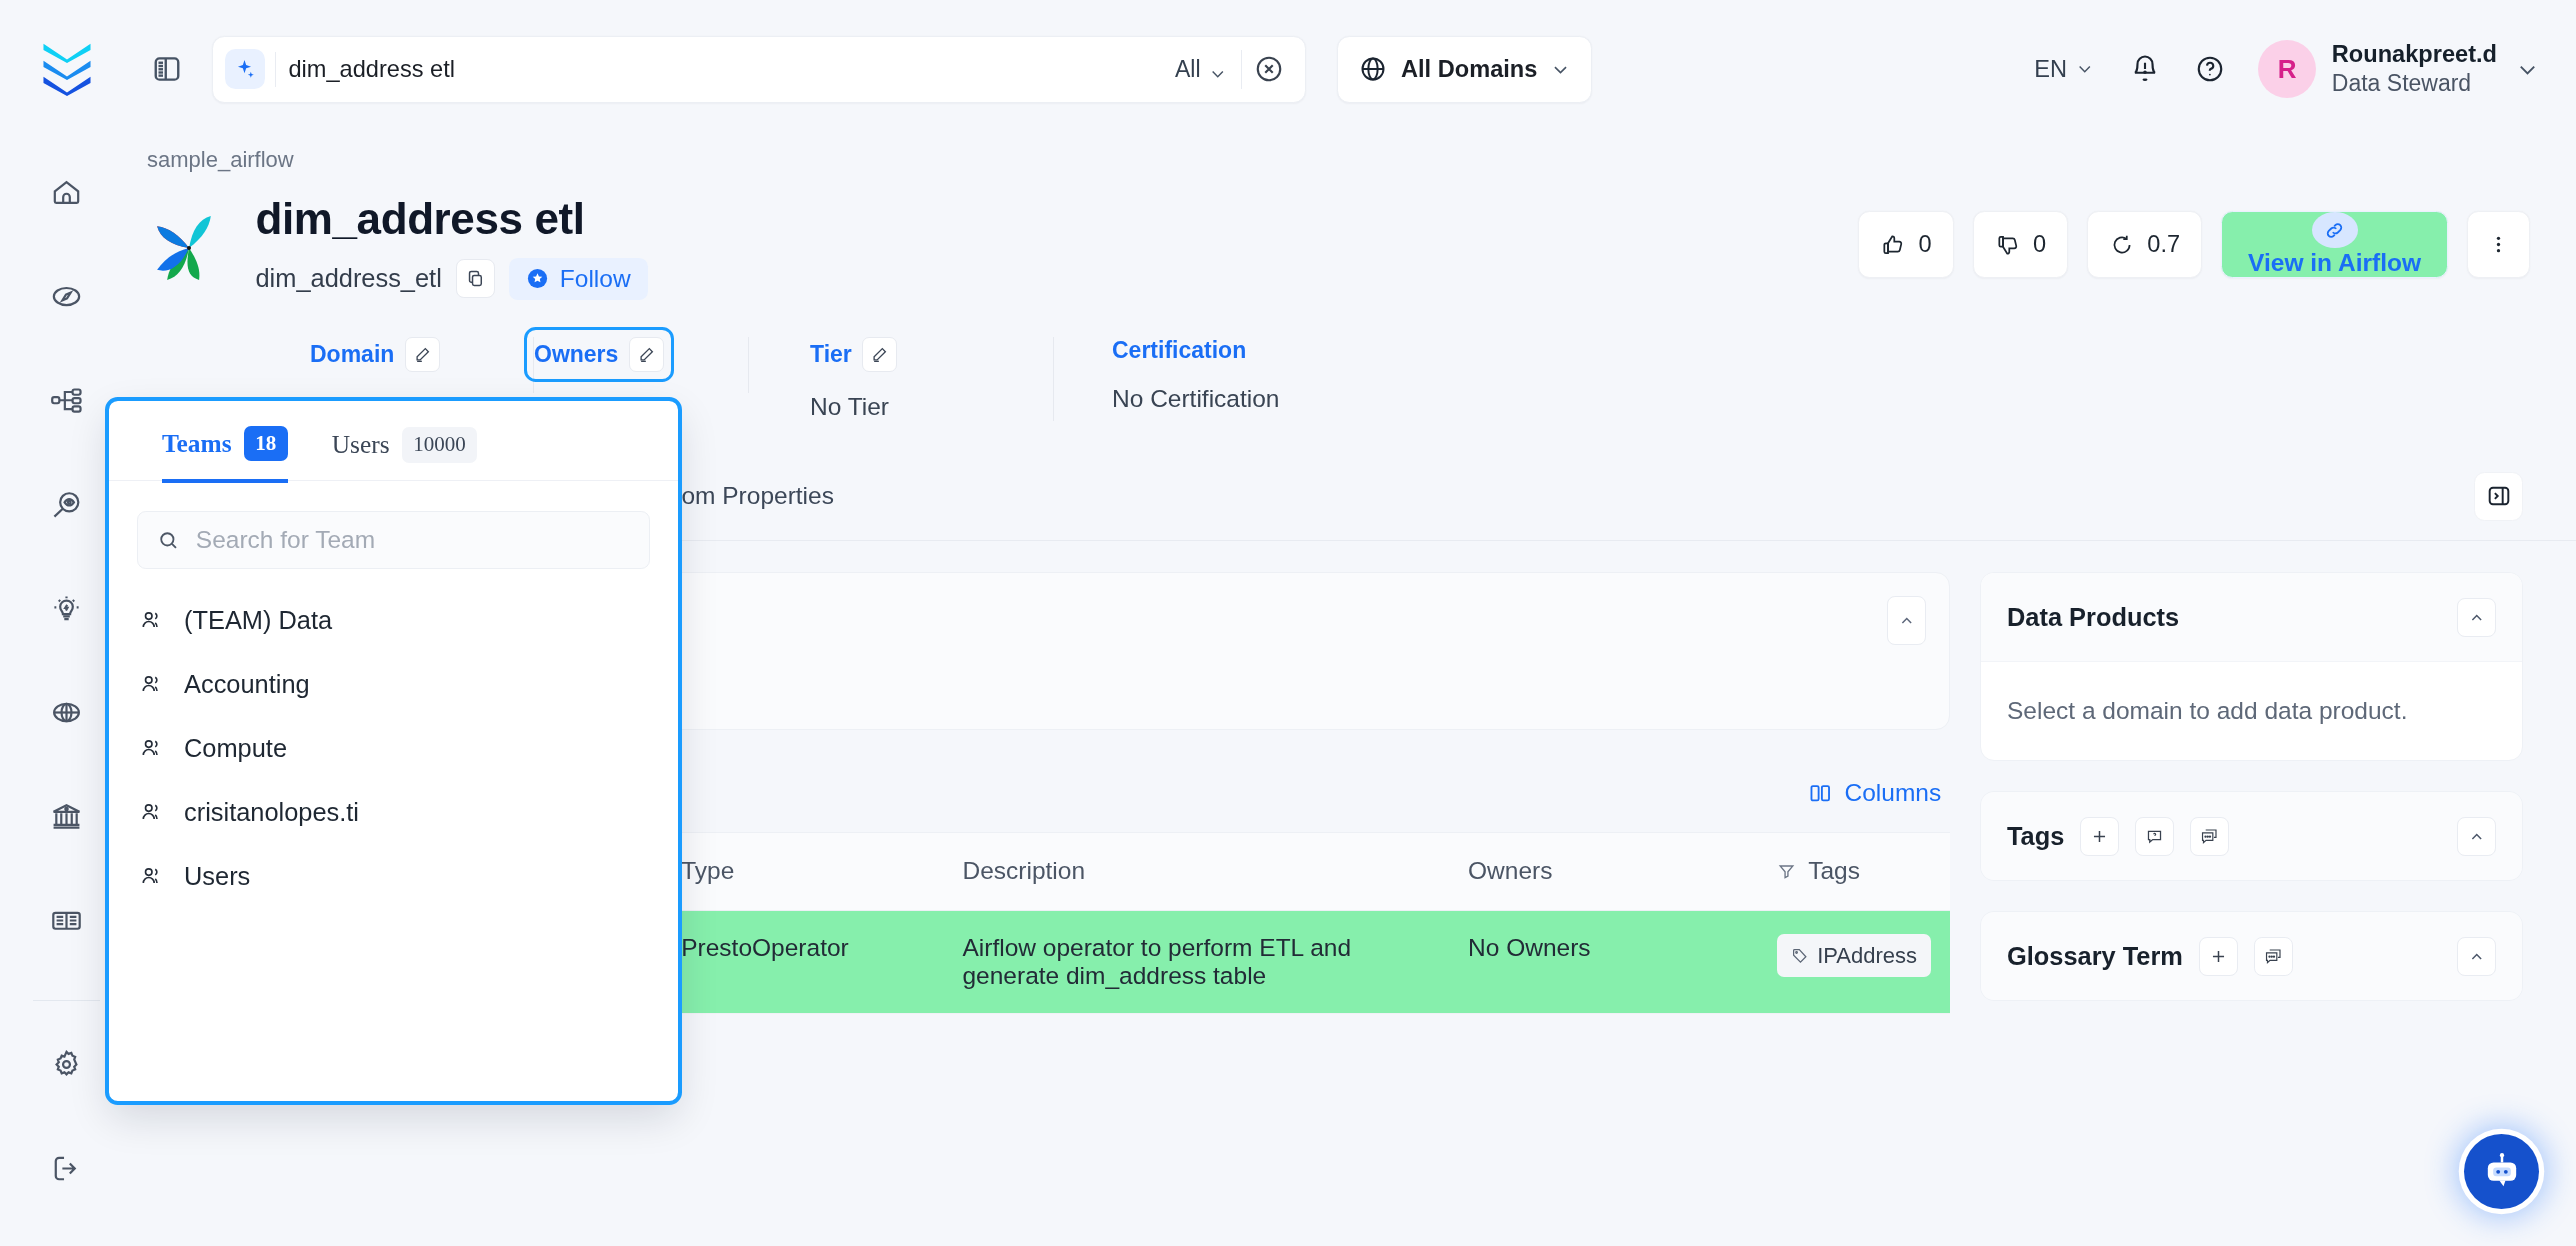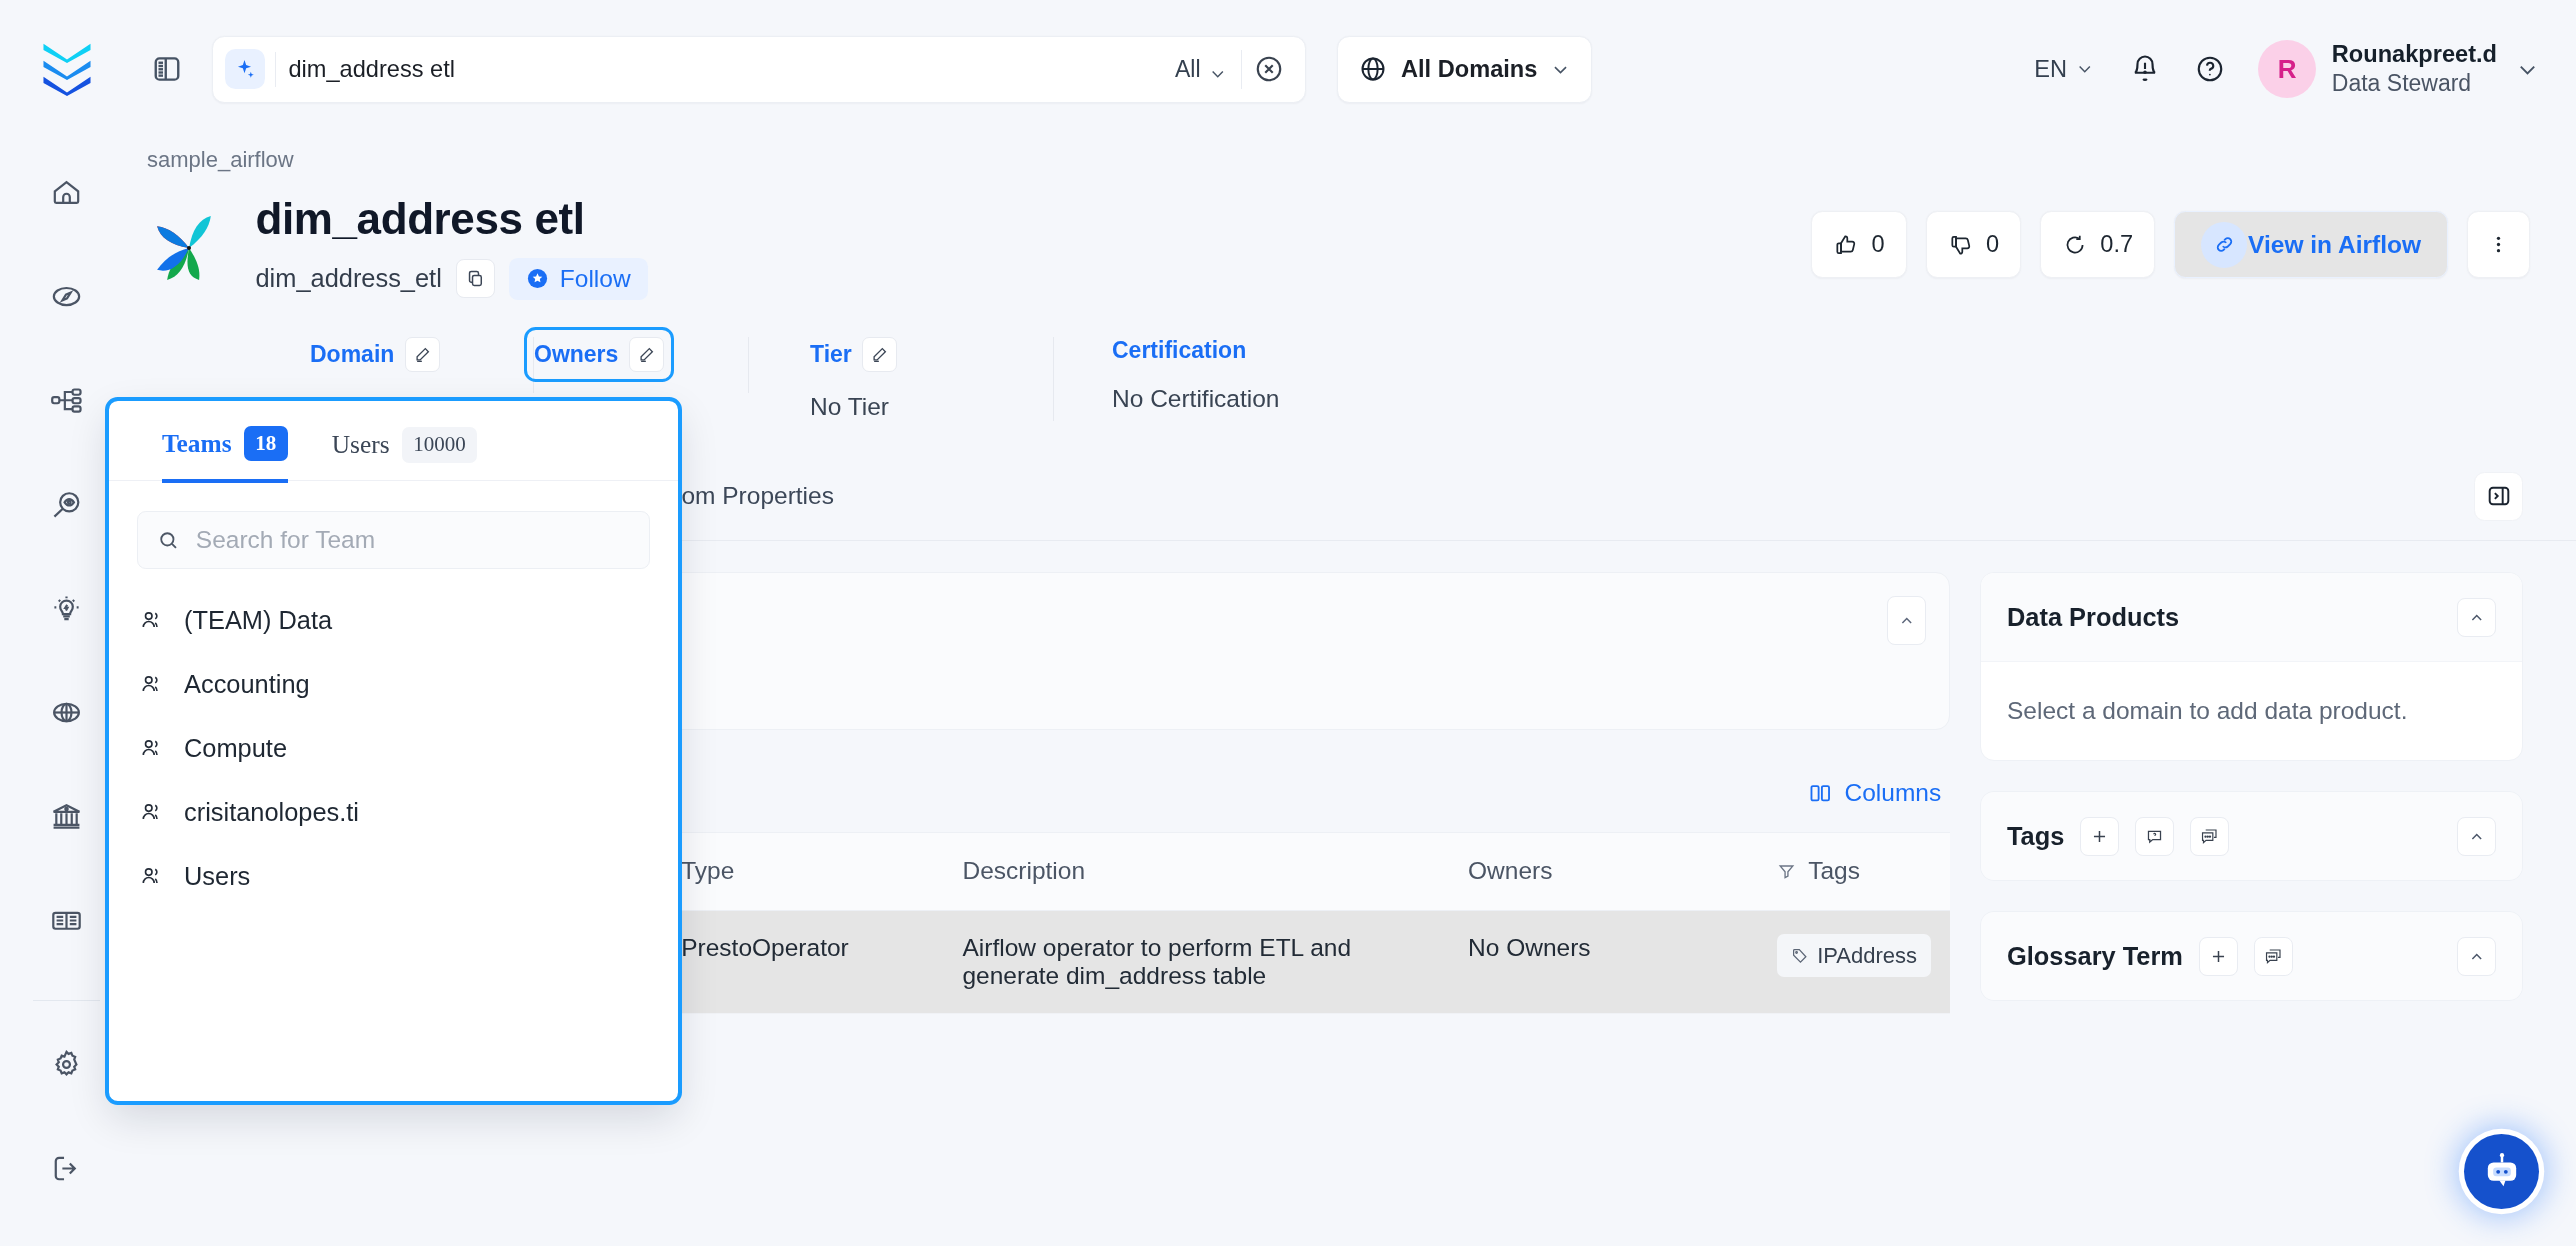--- a/index.html
+++ b/index.html
@@ -99,21 +99,21 @@
                 gap:10.5px; padding:0 17.5px; cursor:pointer; }
   .follow-btn .lbl { font-size:24.5px; color:#1a6ef5; font-weight:400; }
 
   .head-actions { margin-left:auto; display:flex; align-items:center; gap:19px; padding-top: 17.5px; }
   .pill {
     height:67px; min-width:91px; background:#fff; border:0.9px solid #eef0f4; border-radius:11.4px;
     display:flex; align-items:center; justify-content:center; gap:12.3px; padding:0 21px; cursor:pointer;
     box-shadow:0 0.9px 1.8px rgba(16,24,40,.04);
   }
   .pill .num { font-size:23.6px; color:#1d2630; }
-  .pill-link { background:#e5e5e5; border-color:#e9f1ff; padding:0 26px; gap:1px; }
+  .pill-link { background:#86efac; border-color:#e9f1ff; padding:0 26px; gap:1px;flex-direction:column; }
   .pill-link .lbl { font-size:24.5px; color:#1a6ef5; font-weight:700; }
   .pill-link .circ { width:46px; height:46px; border-radius:50%; background:#d7e6ff;
                      display:flex; align-items:center; justify-content:center; }
   .pill-kebab { min-width:63px; padding:0; }
 
   
   .meta-strip { display:flex; align-items:flex-start; margin: 37px 0 0 14px; padding-left: 163px; }
   .meta-col { padding-right: 56px; }
   .meta-col.sep { border-right:0.9px solid #e6e9ef; }
   .meta-label-row { display:flex; align-items:center; gap:10.5px; }
@@ -142,21 +142,21 @@
   .card { background:#fafbfd; border:0.9px solid #edf0f5; border-radius:14px; }
   .desc-card { height:158px; position:relative; }
   .card-collapse { position:absolute; right:23px; top:23px; width:39px; height:49px; background:#fff;
                    border:0.9px solid #e9ecf2; border-radius:7.9px; display:flex; align-items:center;
                    justify-content:center; cursor:pointer; }
 
   .columns-btn { display:flex; align-items:center; gap:12.3px; justify-content:flex-end;
                  margin: 49px 8.8px 24.5px 0; cursor:pointer; }
   .columns-btn .lbl { font-size:24.5px; color:#1a6ef5; }
 
-  table.tasks { width:100%; border-collapse:collapse; background:#e5e5e5; }
+  table.tasks { width:100%; border-collapse:collapse; background:#86efac; }
   table.tasks th {
     background:#fafbfd; text-align:left; font-size:24.5px; font-weight:400; color:#4b5565;
     padding: 24.5px 19px; border-top:0.9px solid #edf0f5; border-bottom:0.9px solid #edf0f5;
   }
   table.tasks td {
     padding: 23px 19px; font-size:24.5px; color:#222b36; vertical-align:top;
     border-bottom:0.9px solid #f0f2f6;
   }
   .th-inner { display:flex; align-items:center; gap:12.3px; }
   .cell-link { color:#1a6ef5; display:inline-flex; align-items:center; gap:12.3px; cursor:pointer; }

